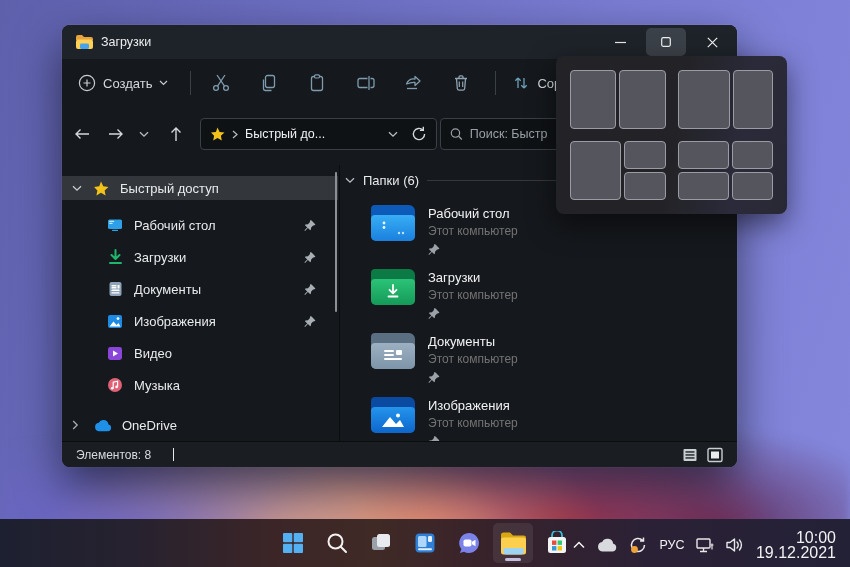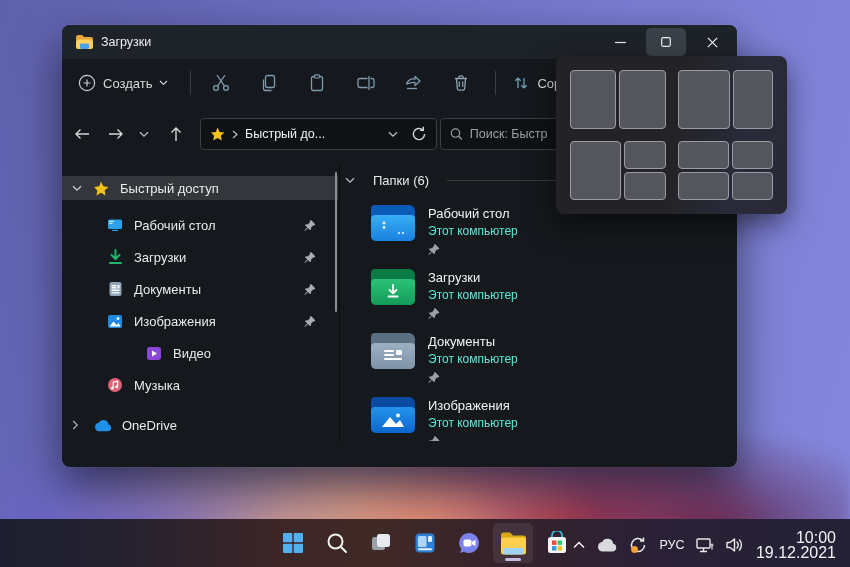--- a/index.html
+++ b/index.html
@@ -56,27 +56,27 @@
   .sidebar { position:absolute; left:0; top:0; width:276px; height:276px; }
   .side-row { position:absolute; left:0; width:276px; height:30px; display:flex; align-items:center; }
   .side-row.selected { background:#33373c; height:24px; }
   .side-label { font-size:13px; color:#e9ebed; margin-left:10px; white-space:nowrap; }
   .side-chev { width:12px; margin-left:10px; display:flex; }
   .side-ico { width:18px; height:18px; display:flex; align-items:center; justify-content:center; }
   .side-row .indent { width:44px; flex:0 0 44px; }
   .side-pin { position:absolute; right:22px; top:8px; }
 
   .mainpanel { position:absolute; left:283px; top:0; right:8px; height:276px; }
-  .group-hdr { position:absolute; left:0; top:8px; right:0; display:flex; align-items:center; gap:18px; }
+  .group-hdr { position:absolute; left:0; top:8px; right:0; display:flex; align-items:center; gap:8px; }
   .group-hdr .lbl { font-size:13px; color:#e8eaec; white-space:nowrap; }
   .group-hdr .line { flex:1; height:1px; background:rgba(255,255,255,.14); }
   .fitem { position:absolute; left:26px; right:0; height:62px; display:flex; }
   .fitem .txt { margin-left:13px; padding-top:1px; }
   .fitem .nm { font-size:13px; color:#f2f3f5; }
-  .fitem .loc { font-size:12px; color:#5eead4; margin-top:3px; }
+  .fitem .loc { font-size:12px; color:#737373; margin-top:3px; }
   .fitem .pin { margin-top:4px; }
 
   
   .folder { position:relative; width:44px; height:36px; flex:0 0 44px; }
   .folder .back { position:absolute; inset:0; border-radius:4px 6px 5px 5px; }
   .folder .front { position:absolute; left:0; right:0; top:10px; bottom:0; border-radius:4px 4px 5px 5px; }
   .folder .glyph { position:absolute; left:0; right:0; top:10px; bottom:0; display:flex; align-items:center; justify-content:center; }
   .f-desktop .back { background:#0d5bb8; } .f-desktop .front { background:linear-gradient(180deg,#38aef5,#1a80de); }
   .f-downloads .back { background:#0c7a45; } .f-downloads .front { background:linear-gradient(180deg,#2bc377,#149a58); }
   .f-documents .back { background:#5a6f82; } .f-documents .front { background:linear-gradient(180deg,#9cb0c2,#7e94a8); }
@@ -340,21 +340,21 @@
                 <path d="M2.5 12.5 l4 -5 3 3.4 2 -2 2 3.6z" fill="#fff"></path>
               </svg>
             </span>
           <span class="side-label">Изображения</span>
           <span class="side-pin">
             <svg width="12" height="12" viewBox="0 0 12 12">
                 <path d="M7.8.8l3.4 3.4c.25.25.15.7-.2.8l-2.1.7-1.7 1.7-.4 2.4c-.06.4-.55.55-.8.3L3.9 8.1 1.3 10.7c-.2.2-.5.2-.6 0-.2-.2-.2-.5 0-.6L3.3 7.5 1.2 5.4c-.25-.25-.1-.74.3-.8l2.4-.4 1.7-1.7.7-2.1c.1-.35.55-.45.8-.2z" fill="#a7aeb5"></path>
               </svg></span>
         </div>
 
-        <div class="side-row" style="top:173px;margin-left:39px;">
+        <div class="side-row" style="top:173px;">
           <span class="indent"></span>
           <span class="side-ico">
             <svg width="16" height="15" viewBox="0 0 16 15">
                 <rect x="1" y="1" width="14" height="13" rx="2.4" fill="#8a46d8"></rect>
                 <path d="M6 4.5 l5 3 -5 3z" fill="#fff"></path>
               </svg>
             </span>
           <span class="side-label">Видео</span>
         </div>
 
@@ -477,20 +477,40 @@
             <div class="nm">Изображения</div>
             <div class="loc">Этот компьютер</div>
             <div class="pin"><svg width="12" height="12" viewBox="0 0 12 12">
                   <path d="M7.8.8l3.4 3.4c.25.25.15.7-.2.8l-2.1.7-1.7 1.7-.4 2.4c-.06.4-.55.55-.8.3L3.9 8.1 1.3 10.7c-.2.2-.5.2-.6 0-.2-.2-.2-.5 0-.6L3.3 7.5 1.2 5.4c-.25-.25-.1-.74.3-.8l2.4-.4 1.7-1.7.7-2.1c.1-.35.55-.45.8-.2z" fill="#9aa1a8"></path>
                 </svg></div>
           </div>
         </div>
       </div>
     </div>
 
+    <div class="statusbar">
+      <span class="status-text">Элементов: 8</span>
+      <span class="status-caret"></span>
+      <div class="view-toggles">
+        <span class="view-btn">
+          <svg width="16" height="16" viewBox="0 0 16 16">
+              <rect x="1.5" y="2" width="13" height="12" rx="1" fill="#c9ced3"></rect>
+              <rect x="3.5" y="4.2" width="9" height="1.5" fill="#2a2e33"></rect>
+              <rect x="3.5" y="7.2" width="9" height="1.5" fill="#2a2e33"></rect>
+              <rect x="3.5" y="10.2" width="9" height="1.5" fill="#2a2e33"></rect>
+            </svg>
+          </span>
+        <span class="view-btn">
+          <svg width="16" height="16" viewBox="0 0 16 16">
+              <rect x="1" y="1.5" width="14" height="13" rx="1.5" fill="none" stroke="#c9ced3" stroke-width="1.4"></rect>
+              <rect x="4" y="4.5" width="8" height="7" fill="#e9ebed"></rect>
+            </svg>
+          </span>
+      </div>
+    </div>
   </div>
 
   <div class="snapfly">
     <div class="snap-card">
       <div class="snap-cell" style="flex:1;"></div>
       <div class="snap-cell" style="flex:1;"></div>
     </div>
     <div class="snap-card">
       <div class="snap-cell" style="flex:1.35;"></div>
       <div class="snap-cell" style="flex:1;"></div>

